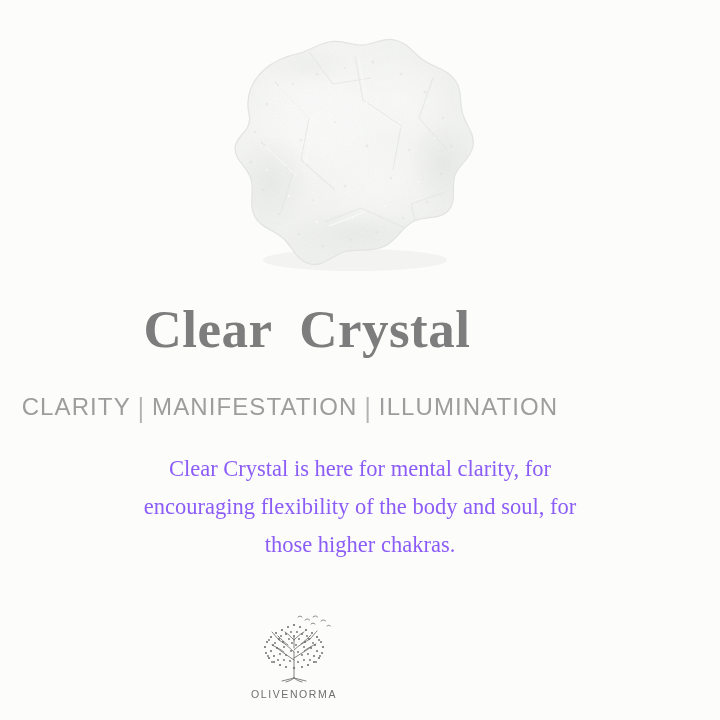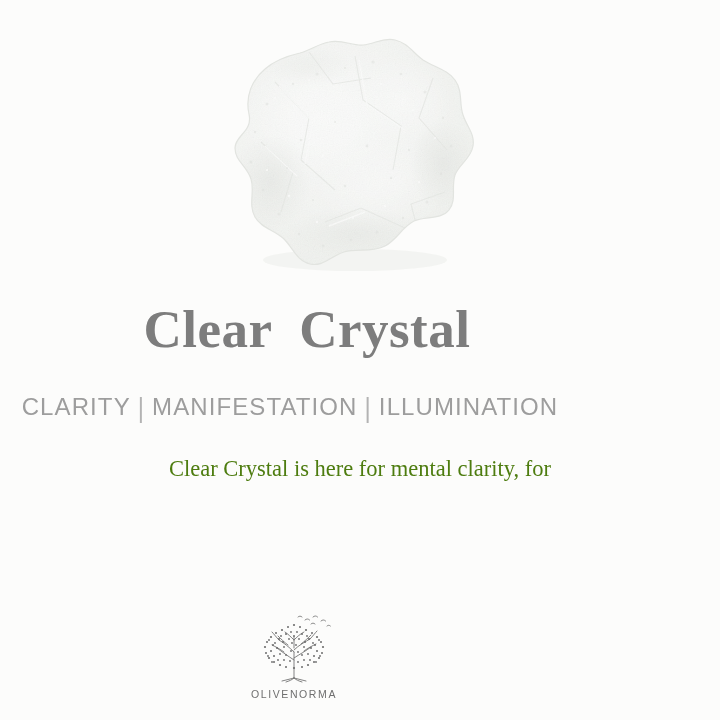--- a/index.html
+++ b/index.html
@@ -86,21 +86,21 @@
   
   .body-copy {
     position: absolute;
     left: 28px;
     top: 450px;
     width: 664px;
     text-align: center;
     font-family: "Liberation Serif", serif;
     font-size: 22.5px;
     line-height: 38px;
-    color: #4d7c0f;
+    color: #8b5cf6;
   }
   .body-copy .ln {
     display: block;
     white-space: nowrap;
   }
 
   
   .brand {
     position: absolute;
     left: 0;
@@ -284,20 +284,22 @@
   </div>
 
   <div class="title">Clear  Crystal</div>
 
   <div class="subtitle">
     <span class="kw">CLARITY</span><span class="sep">|</span><span class="kw">MANIFESTATION</span><span class="sep">|</span><span class="kw">ILLUMINATION</span>
   </div>
 
   <div class="body-copy">
     <span class="ln">Clear Crystal is here for mental clarity, for</span>
+    <span class="ln">encouraging flexibility of the body and soul, for</span>
+    <span class="ln">those higher chakras.</span>
   </div>
 
   <div class="brand">
     <svg class="brand-mark" viewBox="0 0 92 74" aria-hidden="true">
       <g stroke="#6d6d6d" stroke-width="0.85" fill="none" stroke-linecap="round">
 
         <path d="M46,66 L46,40"></path>
 
         <path d="M46,66 C42,67 38,68 34,69"></path>
         <path d="M46,66 C50,67 54,68 58,69"></path>

